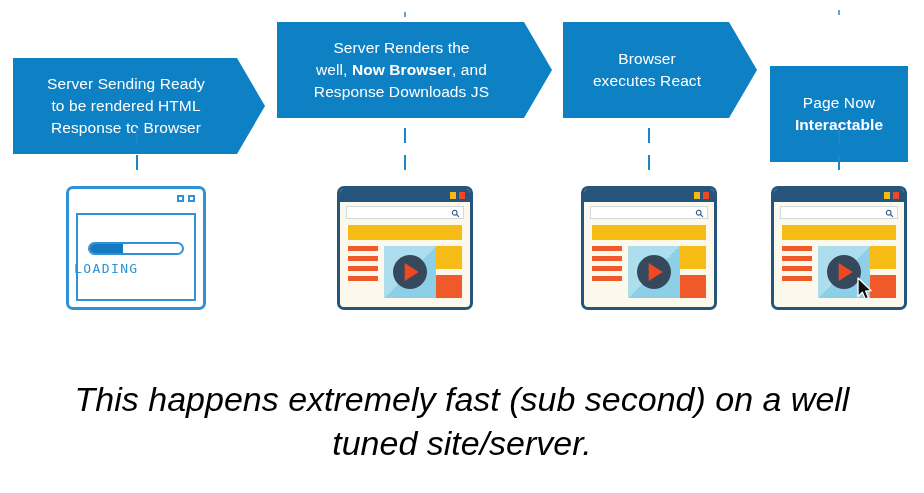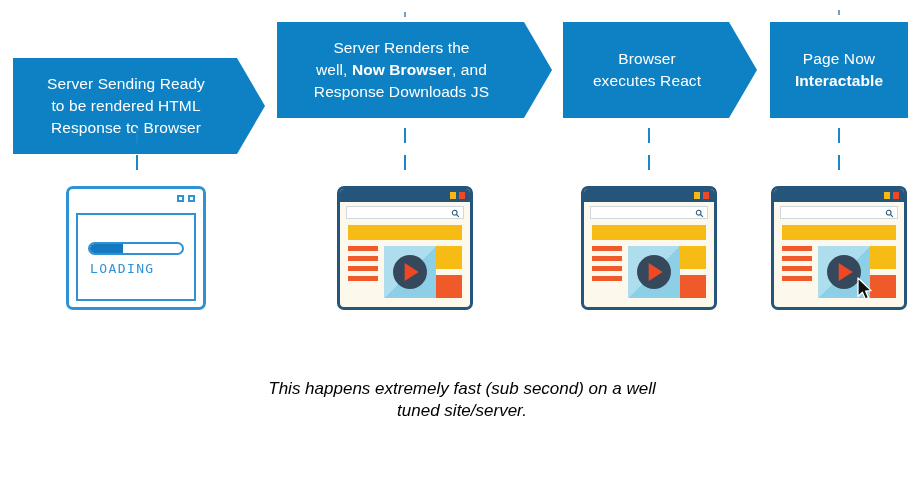--- a/index.html
+++ b/index.html
@@ -32,20 +32,21 @@
     align-items: center;
     justify-content: center;
     box-sizing: border-box;
   }
   .step-shape.arrow {
     clip-path: polygon(0 0, calc(100% - 28px) 0, 100% 50%, calc(100% - 28px) 100%, 0 100%);
     padding-right: 26px;
   }
   .step-shape.rect {
     clip-path: none;
+    margin-top: 44px;
   }
 
   .step-label {
     color: #ffffff;
     font-size: 15.5px;
     line-height: 1.42;
     text-align: center;
     padding: 0 8px;
     letter-spacing: .1px;
     white-space: pre-line;
@@ -137,21 +138,21 @@
     position: absolute;
     left: 0;
     top: 0;
     bottom: 0;
     width: 36%;
     background: #1579c0;
     border-radius: 7px 0 0 7px;
   }
   .loading-text {
     position: absolute;
-    left: 24px;
+    left: 8px;
     top: 75px;
     color: #2f92d4;
     font-size: 13px;
     letter-spacing: 1.4px;
     font-family: "DejaVu Sans Mono", monospace;
   }
 
   
   .browser-icon {
     position: absolute;
@@ -290,21 +291,21 @@
   }
 
   
   #caption {
     position: absolute;
     left: 0;
     right: 0;
     top: 378px;
     text-align: center;
     font-style: italic;
-    font-size: 17px;
+    font-size: 34px;
     line-height: 1.28;
     color: #000000;
     font-family: "Liberation Sans", sans-serif;
     white-space: pre-line;
   }
 </style>
 </head>
 <body>
 
 <div id="stage">

